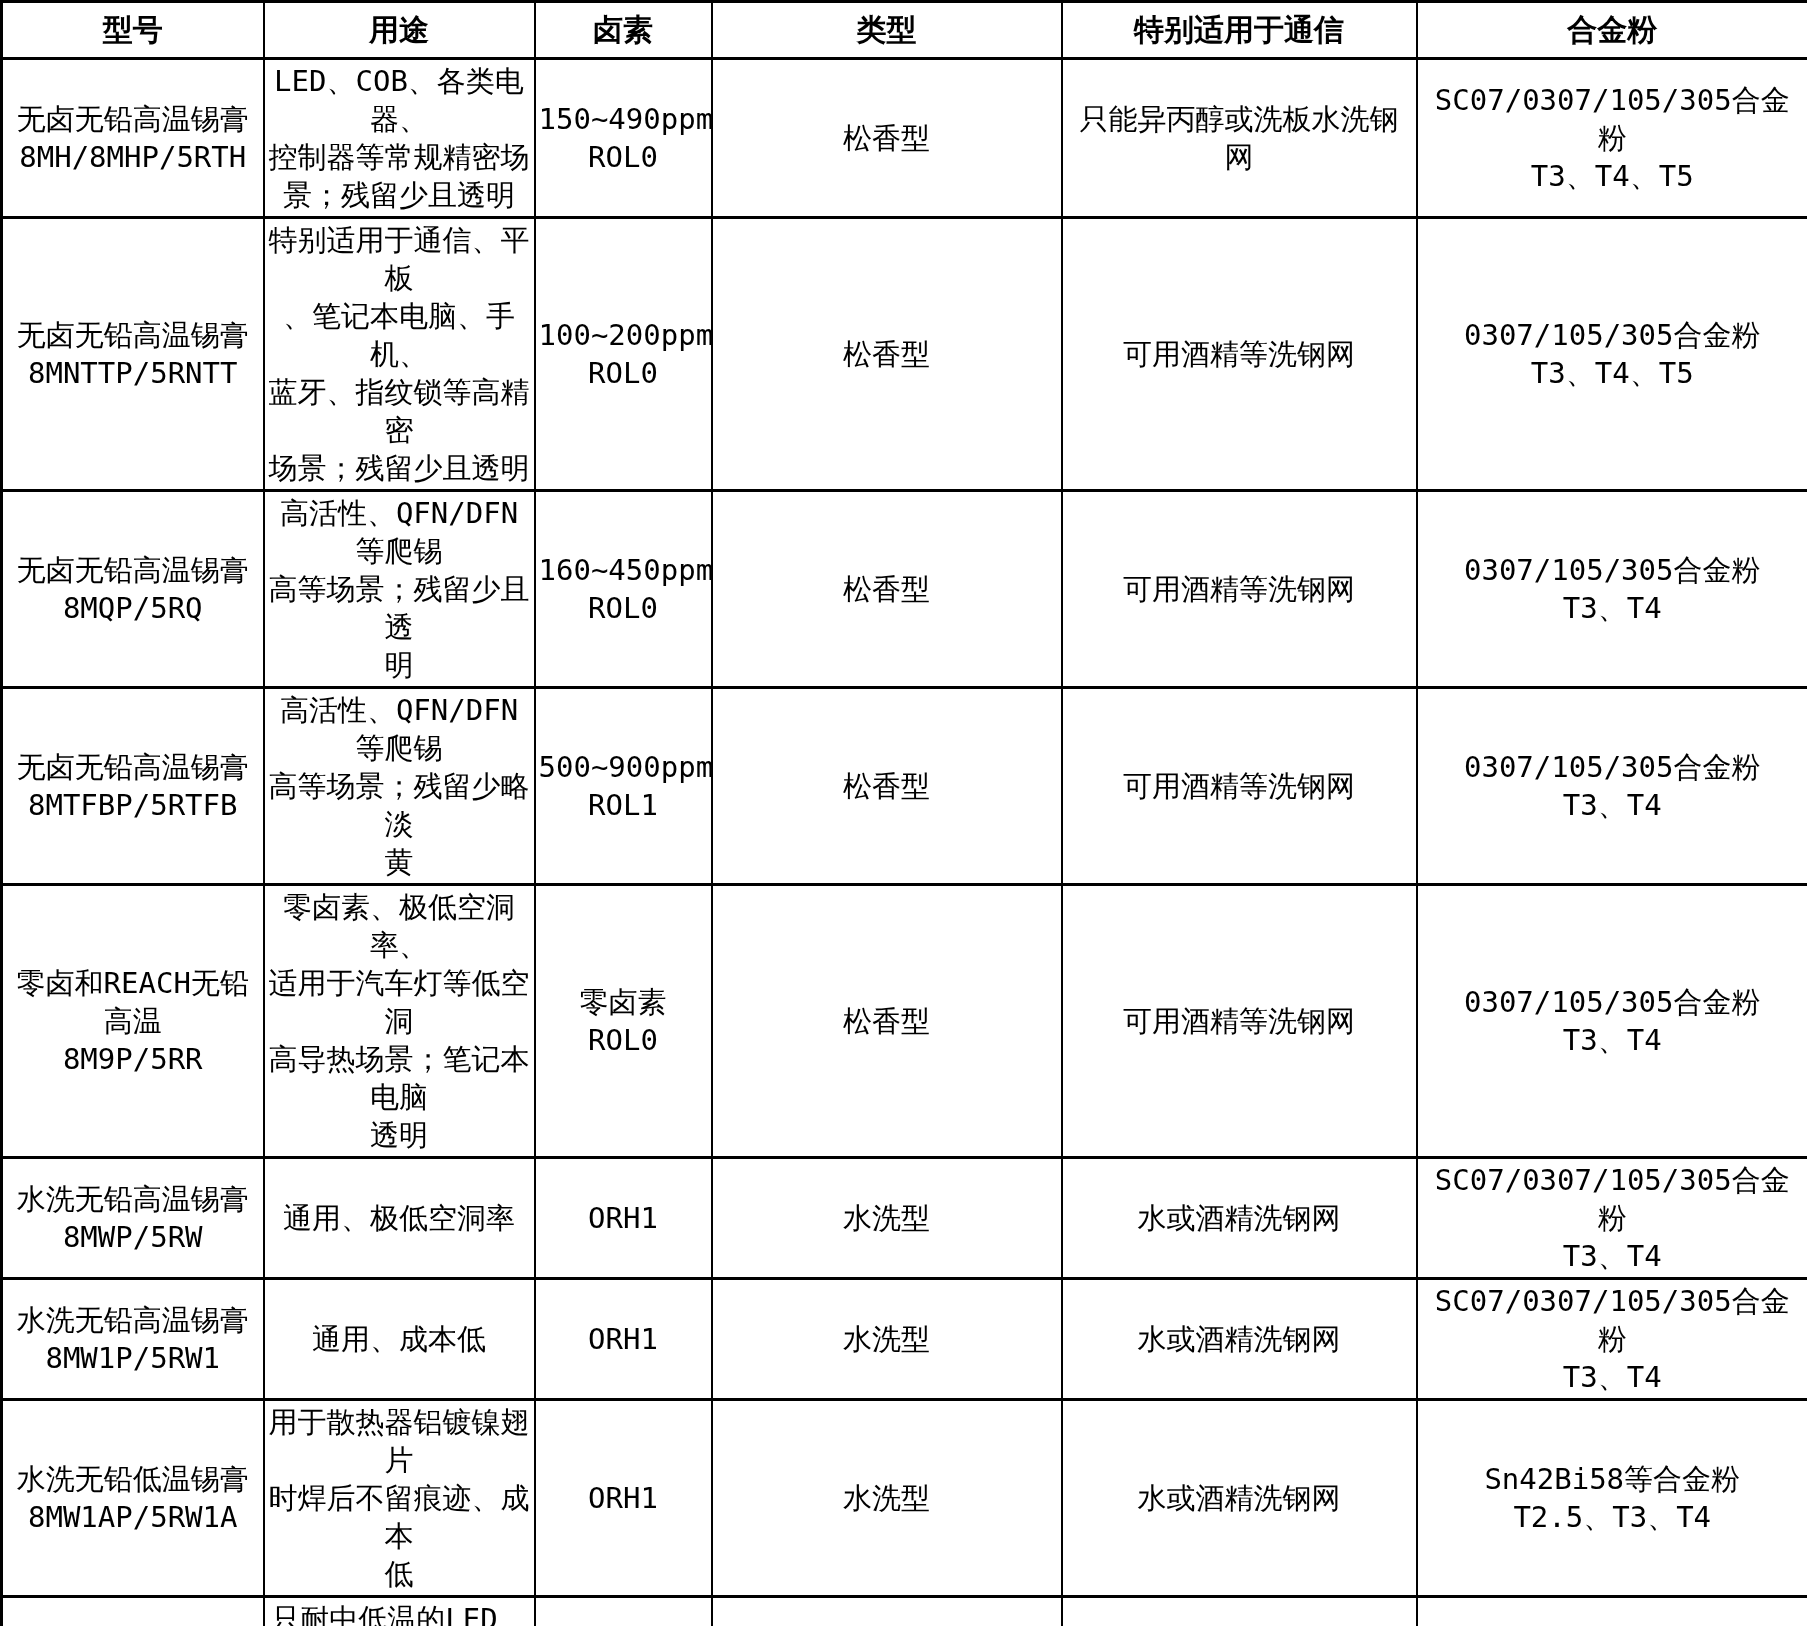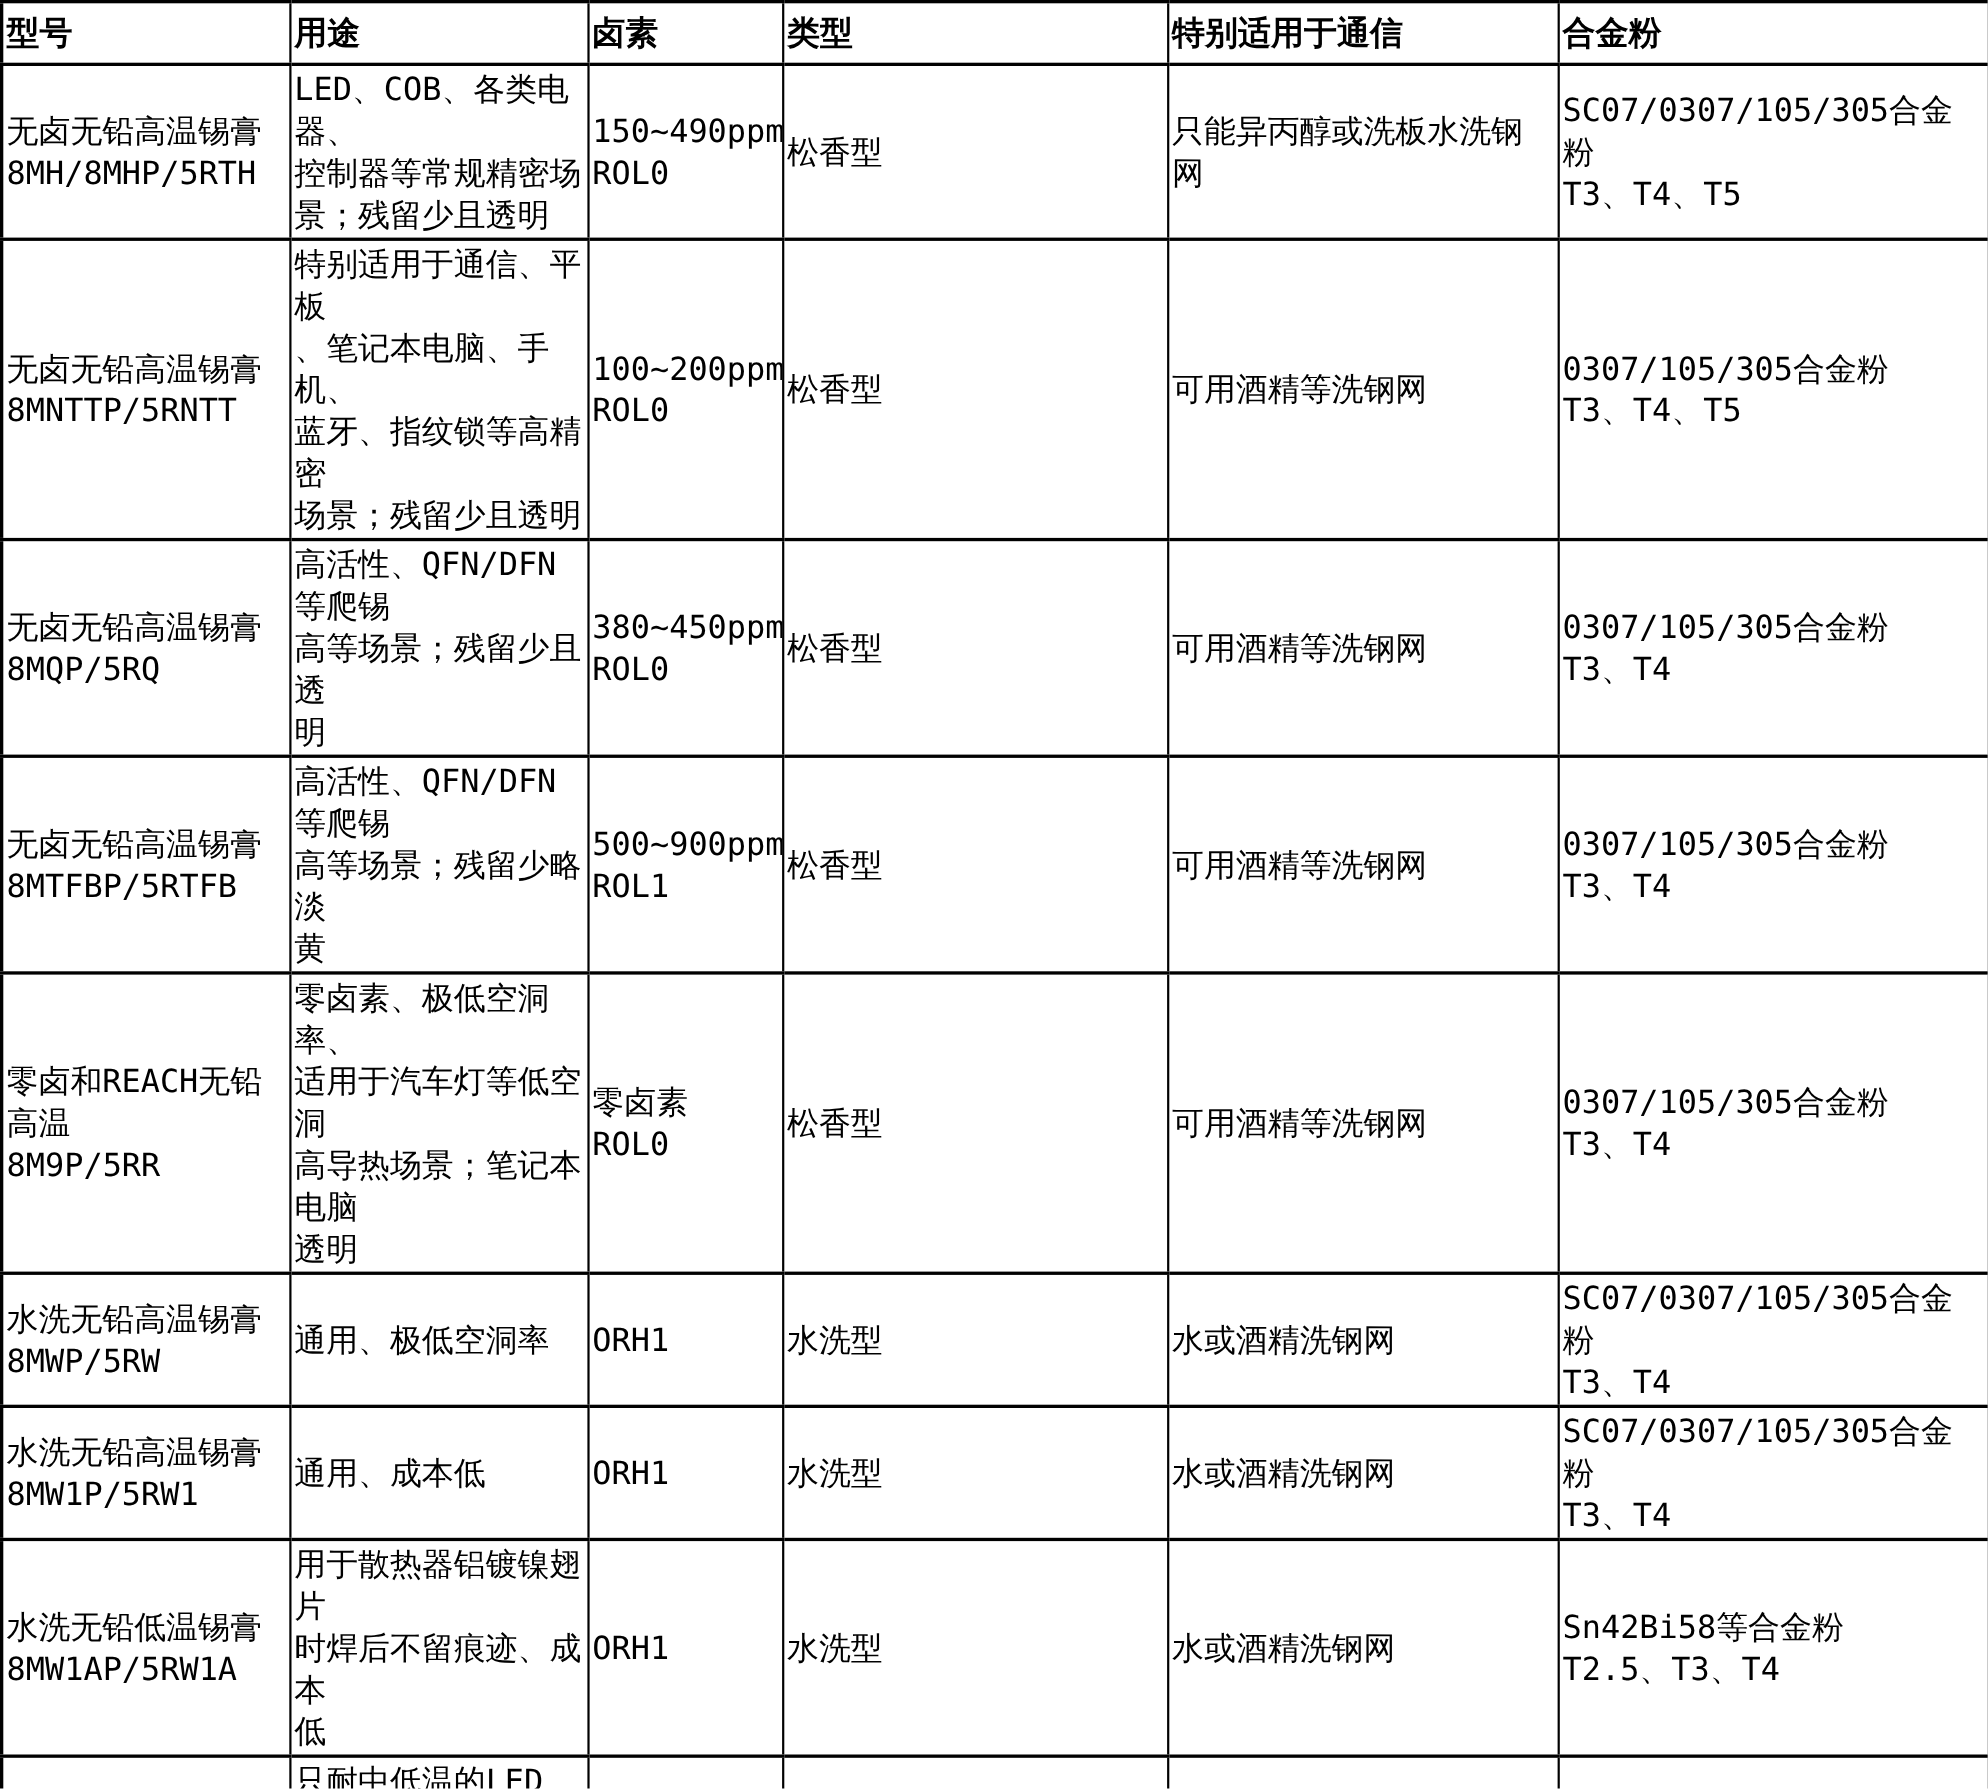--- a/index.html
+++ b/index.html
@@ -9,21 +9,21 @@
     table-layout:fixed;
     width:1807px;height:1626px;
     background:#fff;color:#000;
     font-family:"DejaVu Sans Mono","DejaVu Sans","Liberation Sans",monospace;
   }
   th,td{
     border-left:2px solid #000;
     border-right:2px solid #000;
     border-top:3px solid #000;
     border-bottom:3px solid #000;
-    text-align:left;
+    text-align:center;
     vertical-align:middle;
     padding:2px 3px;
     box-sizing:border-box;
     overflow:hidden;
   }
   table{border:3px solid #000;}
   th{font-size:30px;font-weight:bold;white-space:pre-line;}
   td{font-size:29px;line-height:38px;white-space:pre-line;}
   td.long{word-break:break-all;line-height:37px;padding:0 4px;}
   thead tr{height:57px;}
@@ -96,21 +96,21 @@
           <td>可用酒精等洗钢网</td>
           <td>0307/105/305合金粉
 T3、T4、T5</td>
         </tr>
         <tr>
           <td>无卤无铅高温锡膏
 8MQP/5RQ</td>
           <td>高活性、QFN/DFN等爬锡
 高等场景；残留少且透
 明</td>
-          <td>380~450ppm
+          <td>160~450ppm
 ROL0</td>
           <td>松香型</td>
           <td>可用酒精等洗钢网</td>
           <td>0307/105/305合金粉
 T3、T4</td>
         </tr>
         <tr>
           <td>无卤无铅高温锡膏
 8MTFBP/5RTFB</td>
           <td>高活性、QFN/DFN等爬锡

